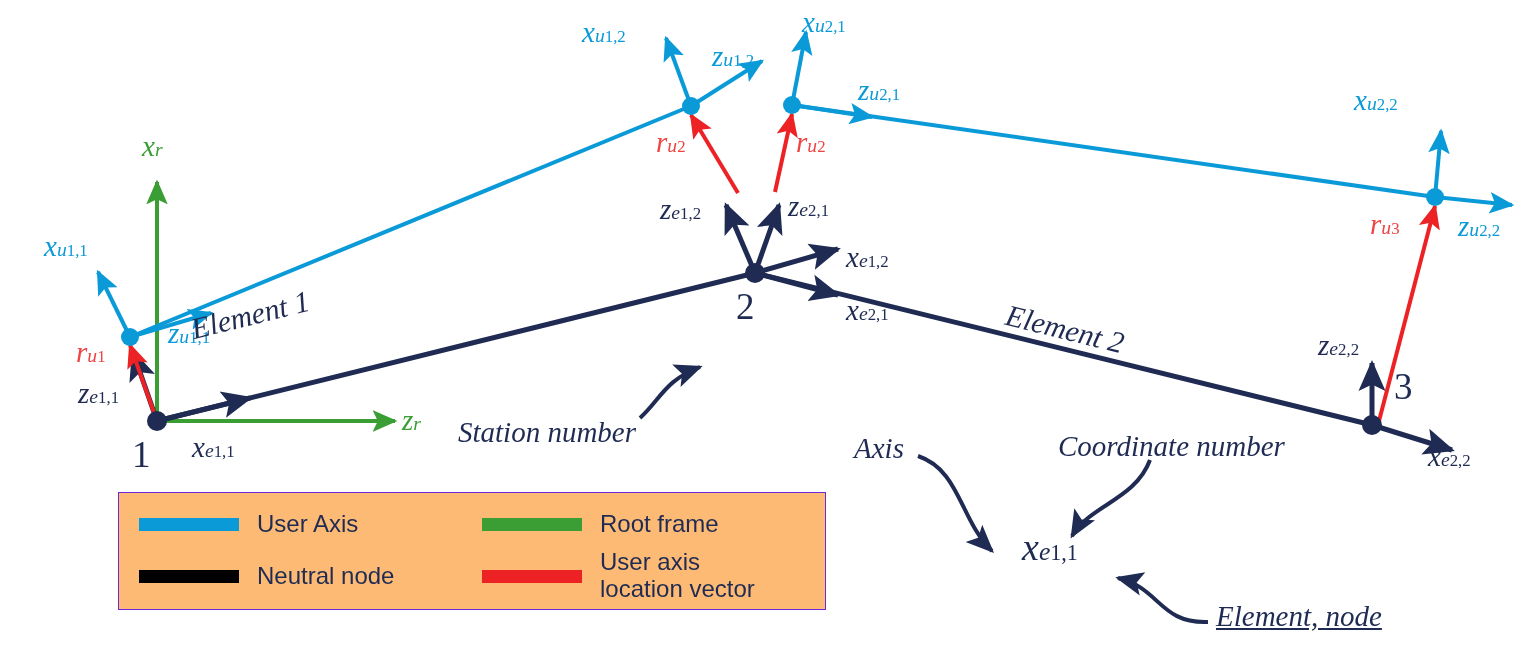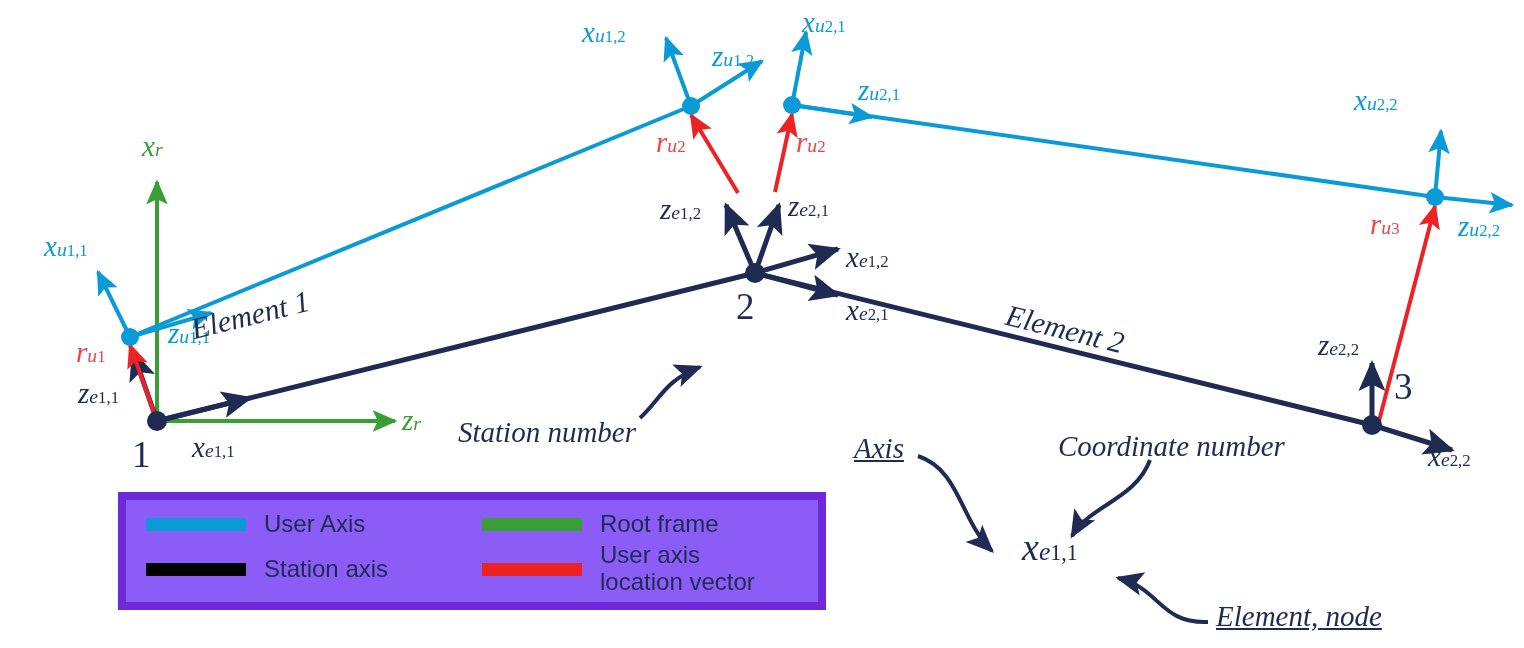--- a/index.html
+++ b/index.html
@@ -47,22 +47,22 @@
   .elemlabel { font-size: 30px; }
   .callout   { font-size: 29px; }
   .bigaxis   { font-size: 38px; }
 
   .legendbox {
     position: absolute;
     left: 118px;
     top: 492px;
     width: 708px;
     height: 118px;
-    border: 8px solid #6d28d9;
-    background: #8b5cf6;
+    border: 1px solid #6d28d9;
+    background: #fdba74;
     box-sizing: border-box;
   }
   .legend-grid {
     position: absolute;
     left: 0; top: 0; right: 0; bottom: 0;
     display: grid;
     grid-template-columns: 1fr 1fr;
     grid-template-rows: 1fr 1fr;
     align-items: center;
     padding: 6px 0 6px 20px;
@@ -237,41 +237,41 @@
   <div class="lbl axislabel navy" style="left:1428px; top:442px;"><span>x</span><span class="sub">e</span><span class="sub2">2,2</span></div>
 
   <div class="lbl nodenum navy" style="left:1394px; top:368px;">3</div>
 
   <div class="lbl elemlabel navy" style="left:188px; top:315px; transform: rotate(-13.9deg); transform-origin: left top;">Element 1</div>
 
   <div class="lbl elemlabel navy" style="left:1010px; top:300px; transform: rotate(14deg); transform-origin: left top;">Element 2</div>
 
   <div class="lbl callout navy" style="left:458px; top:418px;">Station number</div>
 
-  <div class="lbl callout navy" style="left:854px; top:434px;text-decoration:underline;">Axis</div>
+  <div class="lbl callout navy" style="left:854px; top:434px;">Axis</div>
 
   <div class="lbl callout navy" style="left:1058px; top:432px;">Coordinate number</div>
 
   <div class="lbl callout navy" style="left:1216px; top:602px;text-decoration:underline;">Element, node</div>
 
   <div class="lbl bigaxis navy" style="left:1022px; top:528px;"><span>x</span><span class="sub">e</span><span class="sub2">1,1</span></div>
 
   <div class="legendbox">
     <div class="legend-grid">
       <div class="legend-item">
         <span class="swatch" style="background:#0b9ad8;"></span>
         <span class="legend-text">User Axis</span>
       </div>
       <div class="legend-item">
         <span class="swatch" style="background:#3a9e35;"></span>
         <span class="legend-text">Root frame</span>
       </div>
       <div class="legend-item">
         <span class="swatch" style="background:#000000;"></span>
-        <span class="legend-text">Station axis</span>
+        <span class="legend-text">Neutral node</span>
       </div>
       <div class="legend-item">
         <span class="swatch" style="background:#ed2224;"></span>
         <span class="legend-text" style="white-space:pre-line;">User axis
 location vector</span>
       </div>
     </div>
   </div>
 
 </div>

